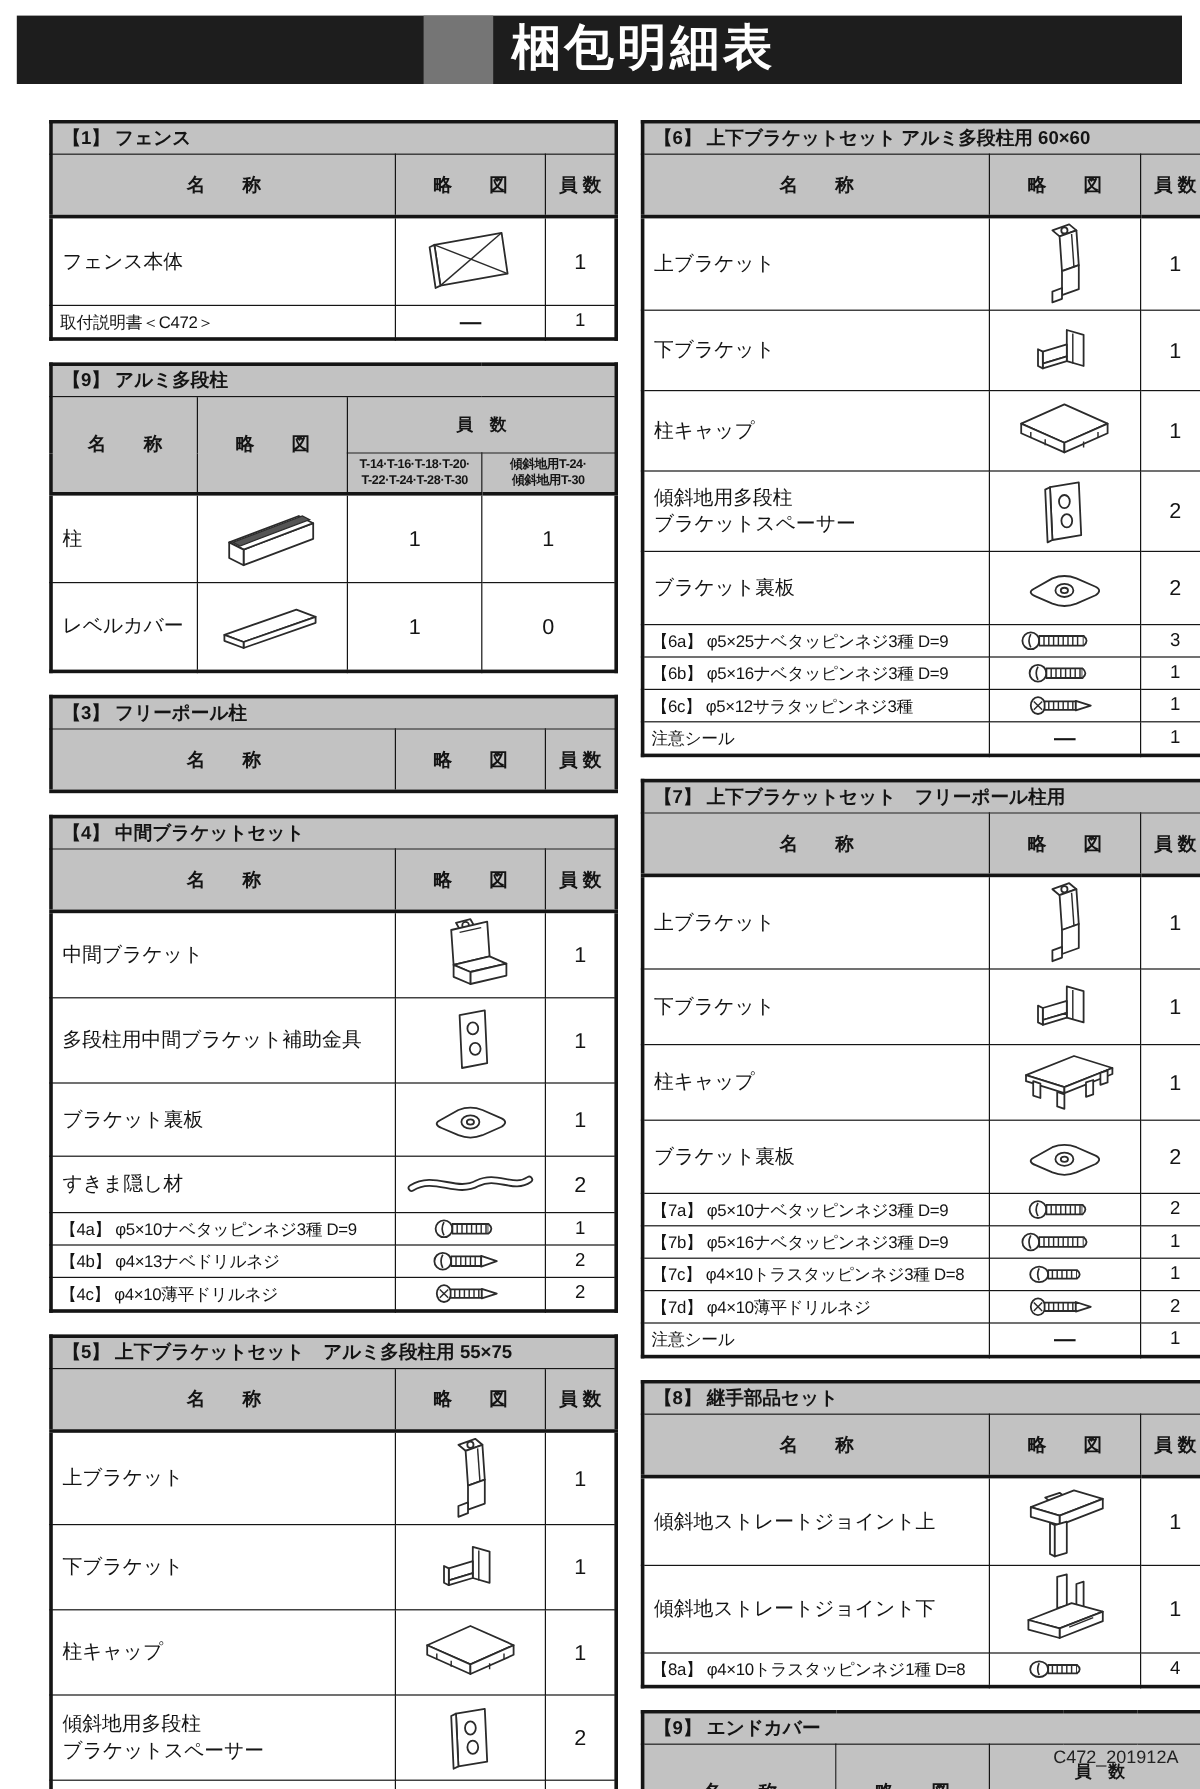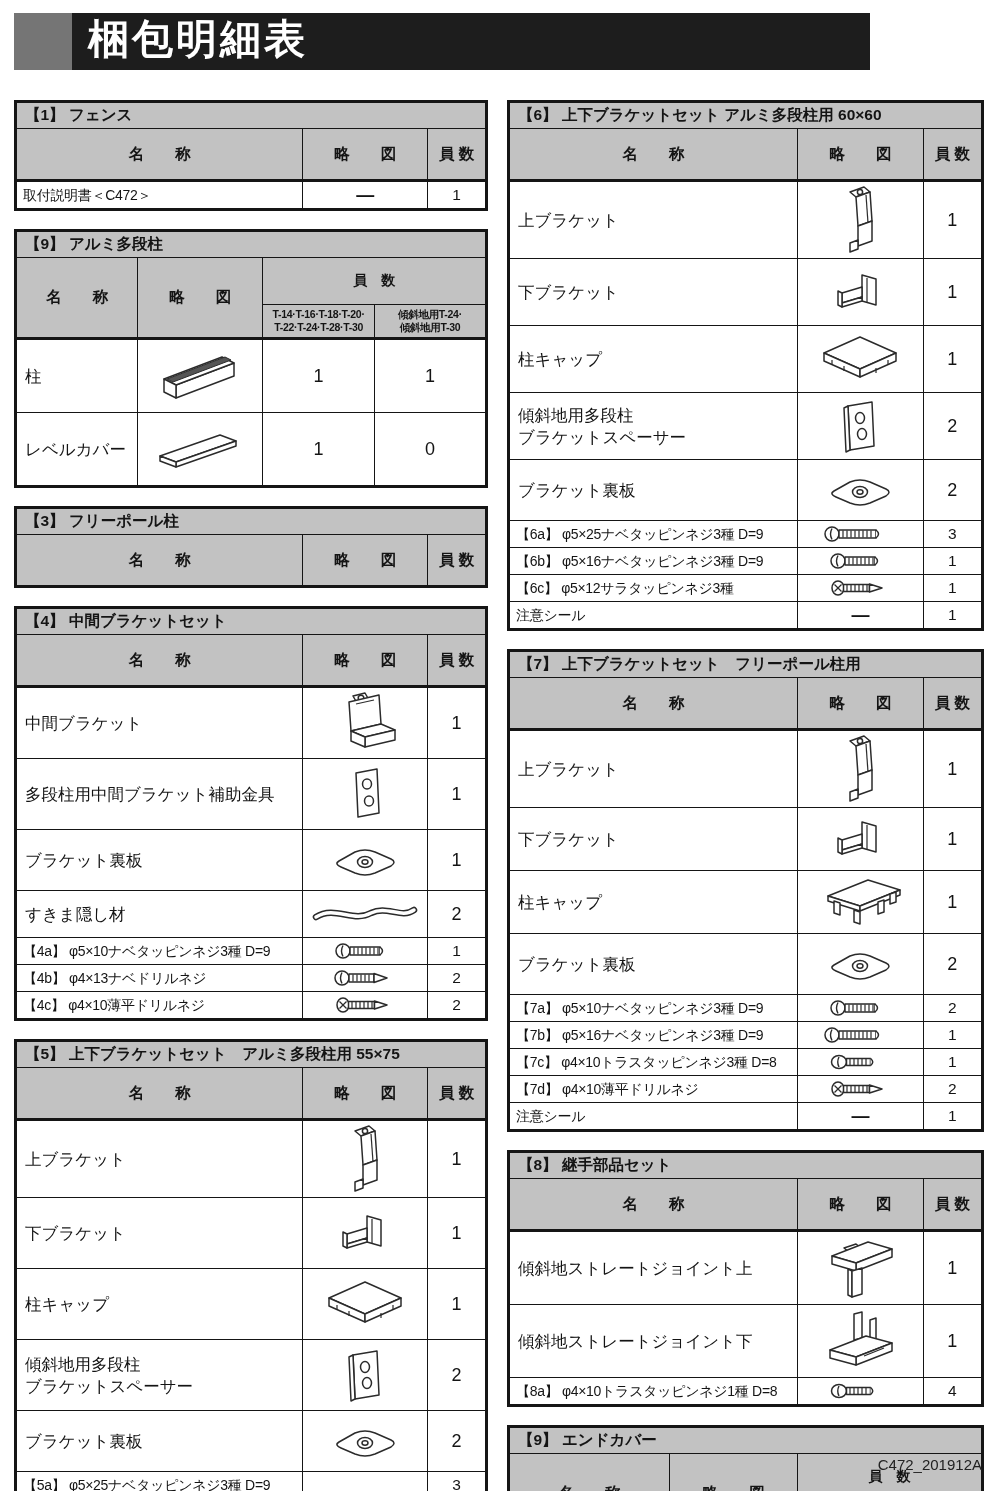--- a/index.html
+++ b/index.html
@@ -1,31 +1,31 @@
 <!DOCTYPE html>
 <html style="--bar: #1d1d1d; --accent: #757575; --header_bg: #c2c2c2; --line: #151515;"><head>
 <meta charset="utf-8">
 <style>
   html,body{margin:0;padding:0;}
   body{
     width:1000px;height:1491px;background:#ffffff;position:relative;
     font-family:"Liberation Sans","DejaVu Sans",sans-serif;color:#141414;
     overflow:hidden;
   }
-  .titlebar{position:absolute;left:14px;top:13px;width:856px;height:57px;
-    background:var(--bar,#1d1d1d);display:flex;align-items:center;}
+  .titlebar{position:absolute;left:14px;top:13px;width:971px;height:57px;
+    background:var(--bar,#1d1d1d);display:flex;align-items:center;justify-content:center;}
   .titlebar .sq{width:58px;height:57px;background:var(--accent,#757575);flex:0 0 auto;}
   .titlebar .txt{color:#fff;font-size:41px;font-weight:bold;margin-left:16px;
     letter-spacing:3px;line-height:1;padding-bottom:4px;}
   .content{position:absolute;top:100px;left:14px;display:flex;gap:19px;}
   .col{display:flex;flex-direction:column;gap:18px;}
   .col.left{width:474px;}
   .col.right{width:477px;}
   table.sheet{border-collapse:collapse;width:100%;table-layout:fixed;
-    border:3px solid var(--line,#151515);}
+    border:3px solid var(--line,#151515);margin-left:27px;}
   .sheet td{border:1.5px solid var(--line,#151515);vertical-align:middle;
     overflow:hidden;}
   .title-row td{background:var(--header_bg,#c2c2c2);font-weight:bold;
     font-size:15.5px;padding:2px 8px;height:20px;text-align:left;}
   .head-row td{background:var(--header_bg,#c2c2c2);font-weight:bold;text-align:center;
     font-size:15.5px;height:22px;padding:14px 2px;border-bottom:3px solid var(--line,#151515);}
   .head-row td.hq{border-bottom:1.5px solid var(--line,#151515);height:16px;font-size:14px;}
   .head-row.subr td{font-size:10.5px;letter-spacing:-0.3px;line-height:1.25;height:30px;
     border-bottom:3px solid var(--line,#151515);padding:1px;}
   .tb-9 .head-row.subr td{font-size:10px;letter-spacing:0;}
@@ -73,20 +73,30 @@
         </colgroup>
         <tbody>
           <tr class="title-row">
             <td colspan="3">【1】 フェンス</td>
           </tr>
           <tr class="head-row">
             <td>名　　称</td>
             <td>略　　図</td>
             <td>員 数</td>
           </tr>
+          <tr class="r-xl">
+            <td class="c-name">フェンス本体</td>
+            <td class="c-diag"><span class="ic"><svg width="88" height="58" viewBox="0 0 88 58">
+                  <polygon class="f" points="14,15 70,5 75,39 19,49"></polygon>
+                  <polygon class="f" points="10,17 14,15 19,49 15,51"></polygon>
+                  <line x1="14" y1="15" x2="75" y2="39"></line>
+                  <line x1="70" y1="5" x2="19" y2="49"></line>
+                </svg></span></td>
+            <td class="c-qty">1</td>
+          </tr>
           <tr class="r-xs">
             <td class="c-name">取付説明書＜C472＞</td>
             <td class="c-diag"><span class="dash">—</span></td>
             <td class="c-qty">1</td>
           </tr>
         </tbody>
       </table>
       <table class="sheet tb-2 sub2">
         <colgroup>
           <col style="width:26%">

